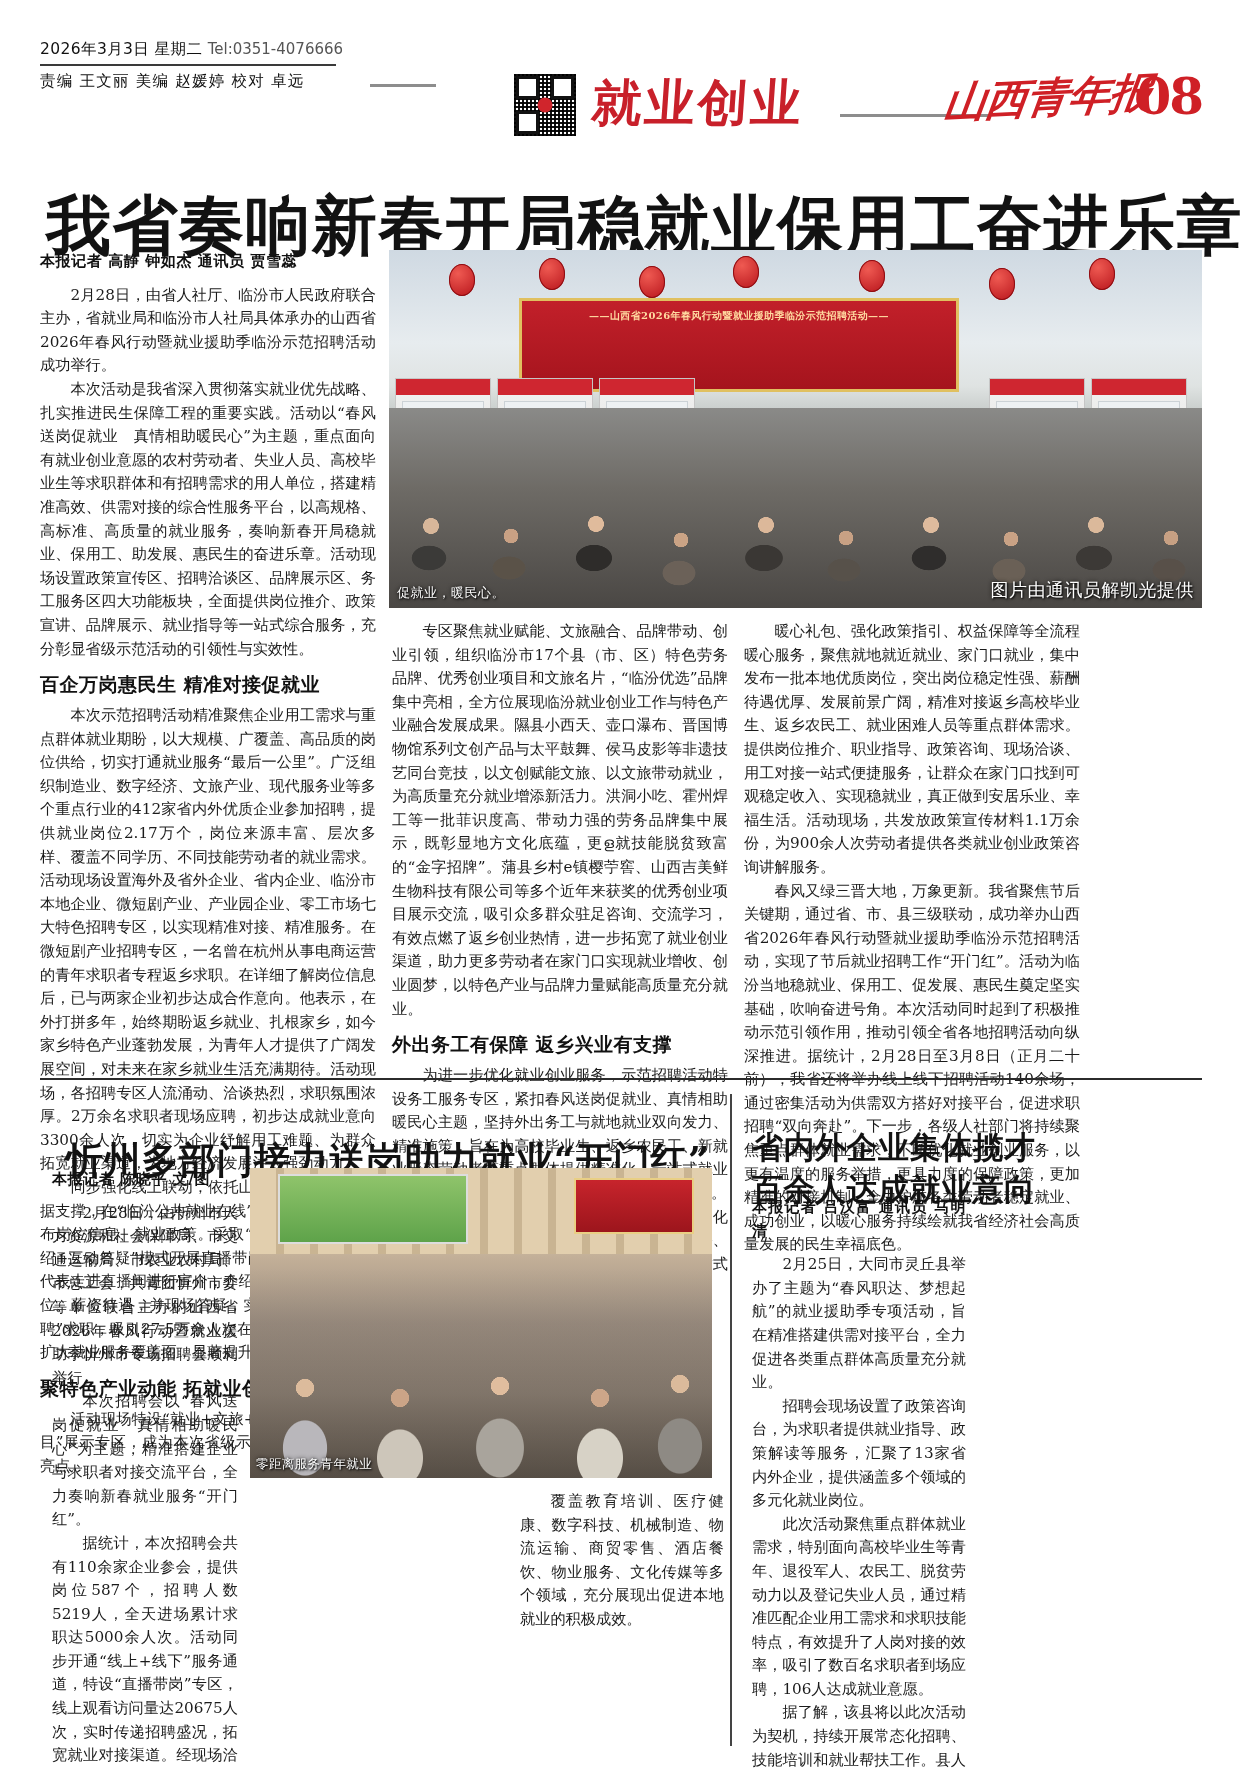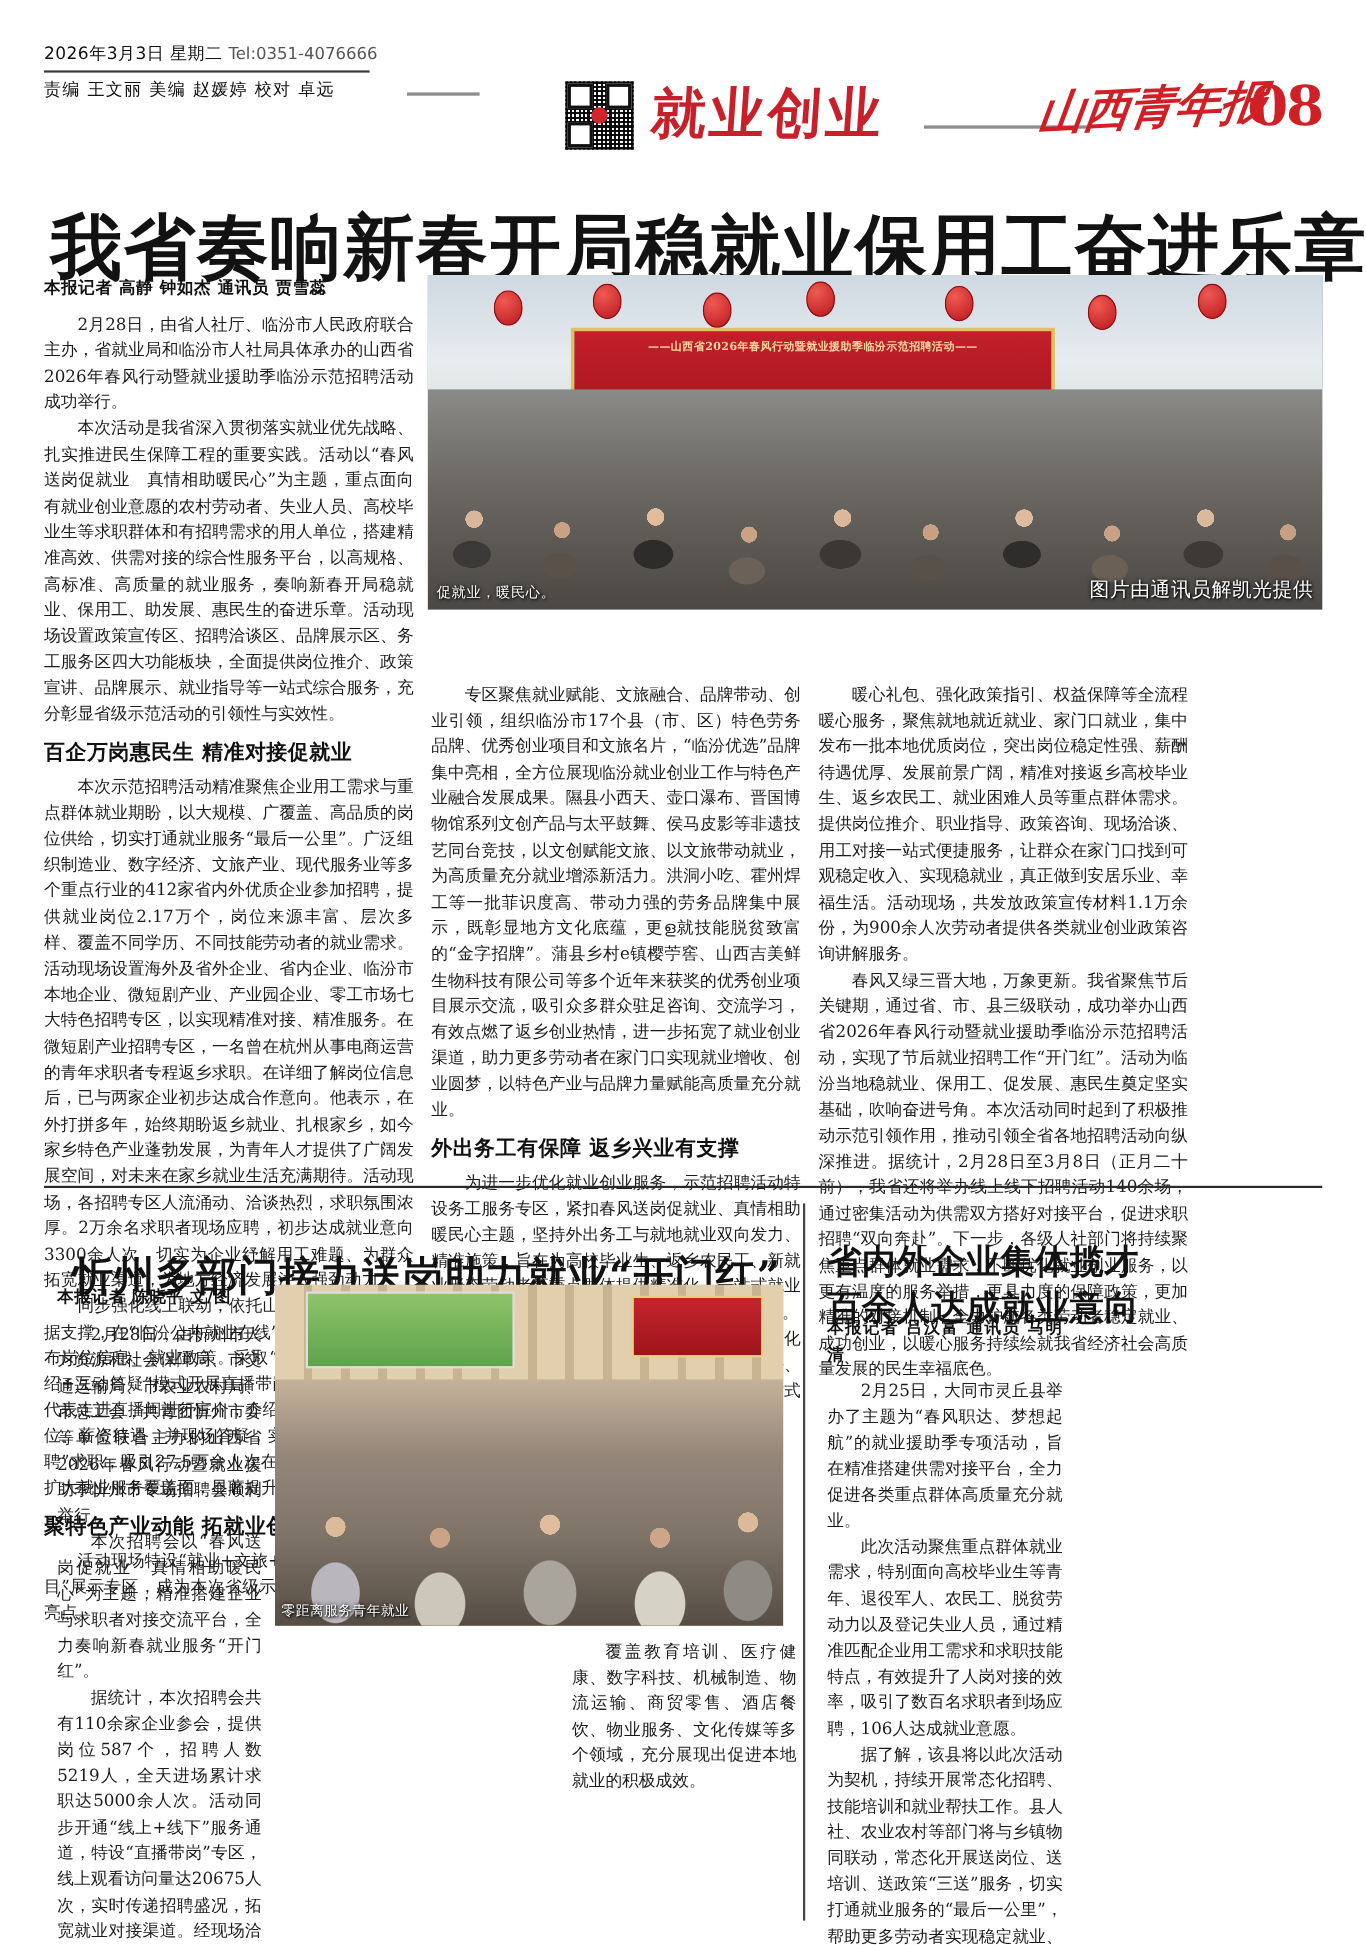--- a/index.html
+++ b/index.html
@@ -212,23 +212,23 @@
   #col2 { left: 392px; top: 620px; width: 336px; }
   #col3 { left: 744px; top: 620px; width: 336px; }
 
   
   
   .lead-photo {
     position: absolute;
     left: 389px;
     top: 250px;
     width: 813px;
-    height: 304px;
+    height: 358px;
     overflow: hidden;
-    background: #0f172a;
+    background: #d946ef;
   }
   .photo-sky {
     position: absolute; inset: 0;
     background: linear-gradient(#cfd9e2 0%, #e7ecef 26%, #dfe3e2 38%, #bfc4c2 48%, #9aa0a0 62%, #8d9193 100%);
   }
   .banner {
     position: absolute;
     left: 130px; top: 48px;
     width: 440px; height: 94px;
     background: linear-gradient(#c2202a, #a5141d);
@@ -547,17 +547,18 @@
   <div class="vline" style="left:730px; top:1094px; height:652px;"></div>
 
   <h2 class="br-headline">
     <span>省内外企业集体揽才</span><br>
     <span>百余人达成就业意向</span>
   </h2>
 
   <div class="col" id="brcol1">
     <div class="byline">本报记者 吕汉富 通讯员 马明清</div>
     <p>2月25日，大同市灵丘县举办了主题为“春风职达、梦想起航”的就业援助季专项活动，旨在精准搭建供需对接平台，全力促进各类重点群体高质量充分就业。</p>
+    <p>招聘会现场设置了政策咨询台，为求职者提供就业指导、政策解读等服务，汇聚了13家省内外企业，提供涵盖多个领域的多元化就业岗位。</p>
     <p>此次活动聚焦重点群体就业需求，特别面向高校毕业生等青年、退役军人、农民工、脱贫劳动力以及登记失业人员，通过精准匹配企业用工需求和求职技能特点，有效提升了人岗对接的效率，吸引了数百名求职者到场应聘，106人达成就业意愿。</p>
     <p>据了解，该县将以此次活动为契机，持续开展常态化招聘、技能培训和就业帮扶工作。县人社、农业农村等部门将与乡镇物同联动，常态化开展送岗位、送培训、送政策“三送”服务，切实打通就业服务的“最后一公里”，帮助更多劳动者实现稳定就业、安心就业，为地方经济社会发展注入新的活力。</p>
   </div>
 
 </div>
 
 </body></html>

